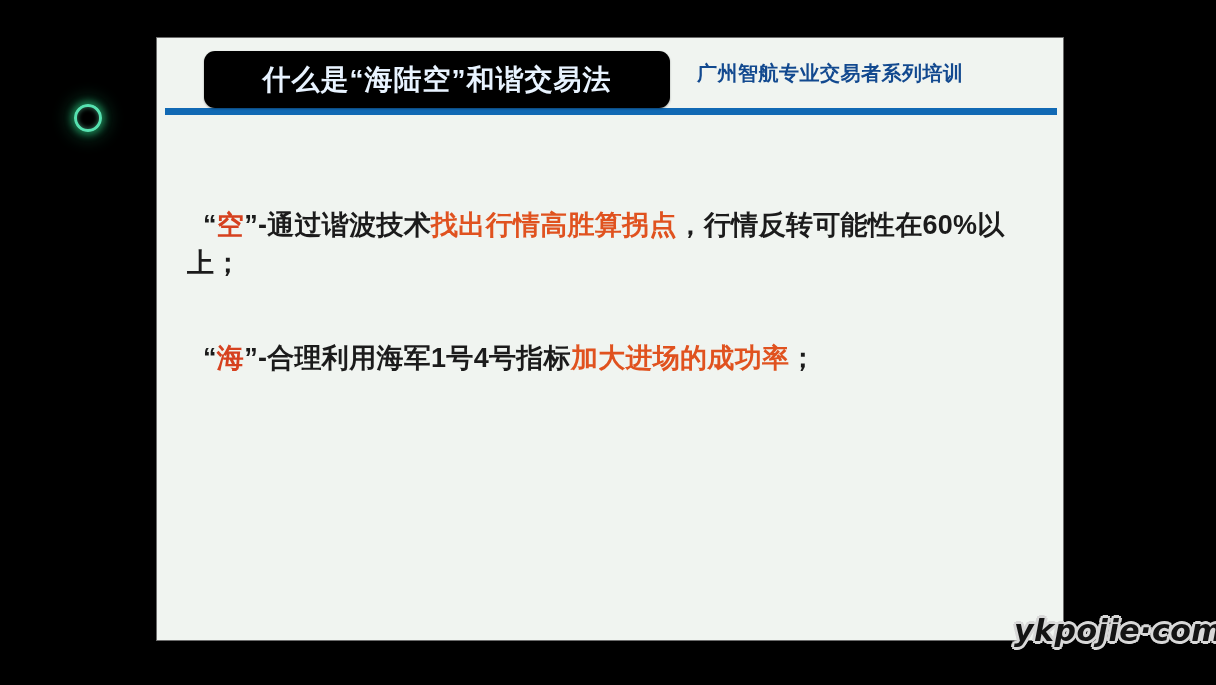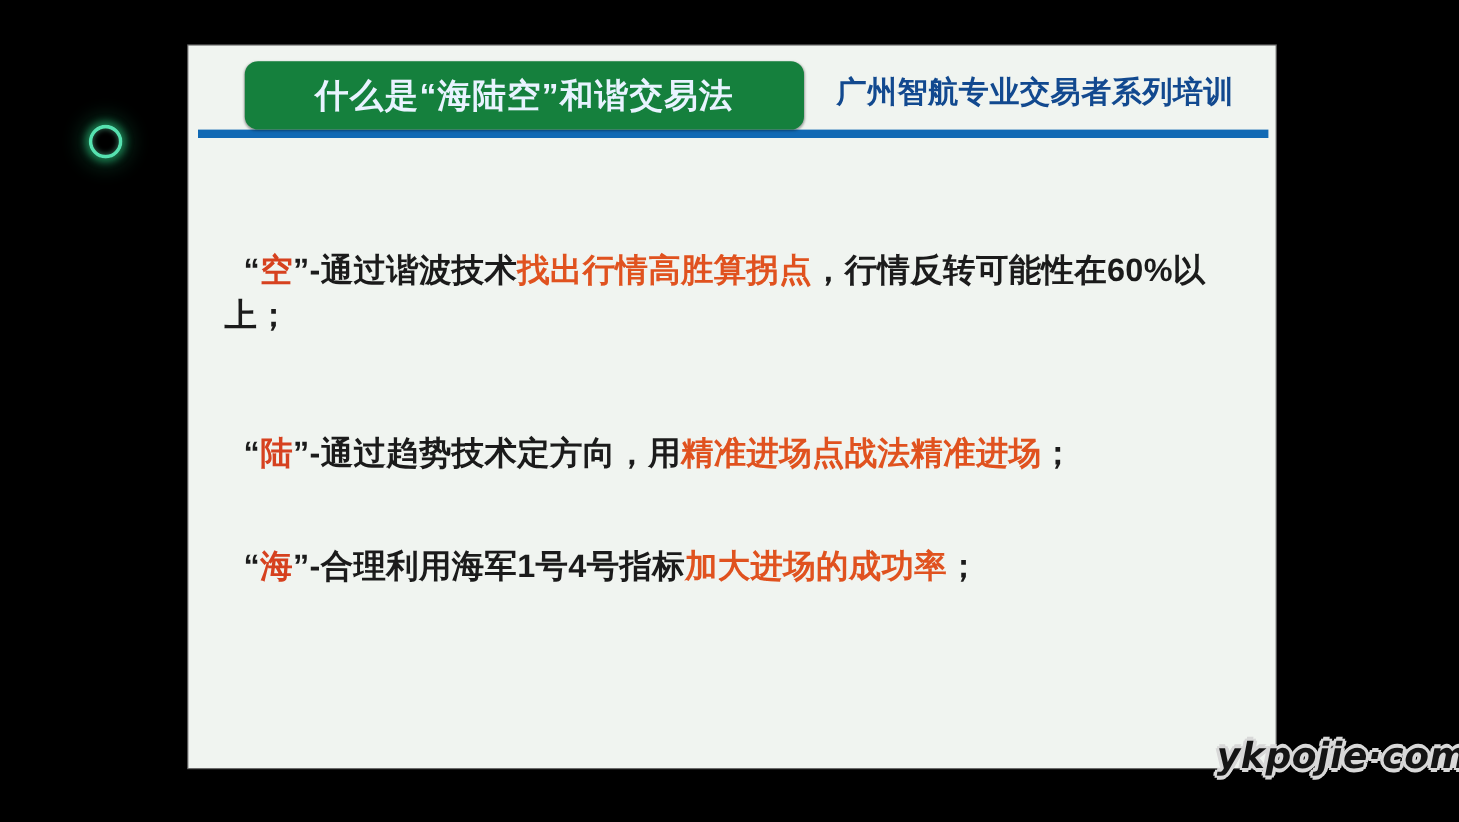--- a/index.html
+++ b/index.html
@@ -62,40 +62,40 @@
     top: 70px;
     height: 7px;
     background: #1169b4;
   }
   #title-pill {
     position: absolute;
     left: 47px;
     top: 13px;
     width: 466px;
     height: 57px;
-    background: #15803d;
+    background: #000000;
     border-radius: 11px;
     display: flex;
     align-items: center;
     justify-content: center;
     box-shadow: 0 1px 2px rgba(0,0,0,0.35);
   }
   #title-pill-text {
     color: #e8f3ff;
     font-size: 28px;
     font-weight: 700;
     letter-spacing: 1px;
     white-space: nowrap;
   }
   #brand-text {
     position: absolute;
     left: 540px;
     top: 22px;
     color: #12498f;
-    font-size: 25px;
+    font-size: 20px;
     font-weight: 700;
     letter-spacing: 0.5px;
     white-space: nowrap;
   }
 
   
   #slide-body {
     padding: 14px 30px 0 30px;
   }
   .para {
@@ -145,21 +145,20 @@
     <div id="slide-header">
       <div id="header-rule"></div>
       <div id="title-pill">
         <span id="title-pill-text">什么是“海陆空”和谐交易法</span>
       </div>
       <div id="brand-text">广州智航专业交易者系列培训</div>
     </div>
 
     <div id="slide-body">
       <p class="para p2"><span class="plain">“</span><span class="hl-red">空</span><span class="plain">”</span><span class="plain">-通过谐波技术</span><span class="hl-orange">找出行情高胜算拐点</span><span class="plain">，行情反转可能性在60%以上；</span></p>
-      <p class="para p3"><span class="plain">“</span><span class="hl-red">陆</span><span class="plain">”</span><span class="plain">-通过趋势技术定方向，用</span><span class="hl-orange">精准进场点战法精准进场</span><span class="plain">；</span></p>
       <p class="para p4"><span class="plain">“</span><span class="hl-red">海</span><span class="plain">”</span><span class="plain">-合理利用海军1号4号指标</span><span class="hl-orange">加大进场的成功率</span><span class="plain">；</span></p>
     </div>
 
   </div>
 
   <div id="watermark">ykpojie·com</div>
 
 </div>
 
 </body></html>

